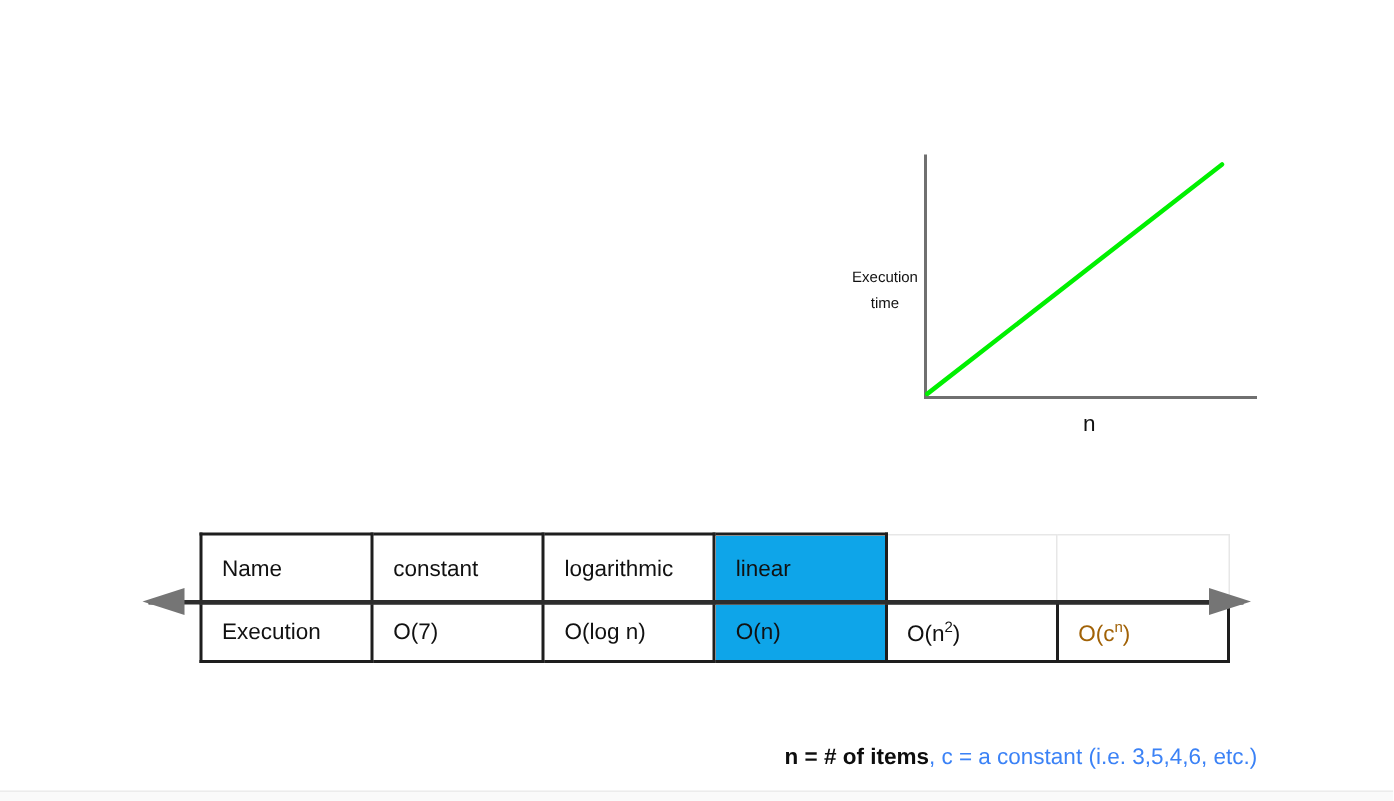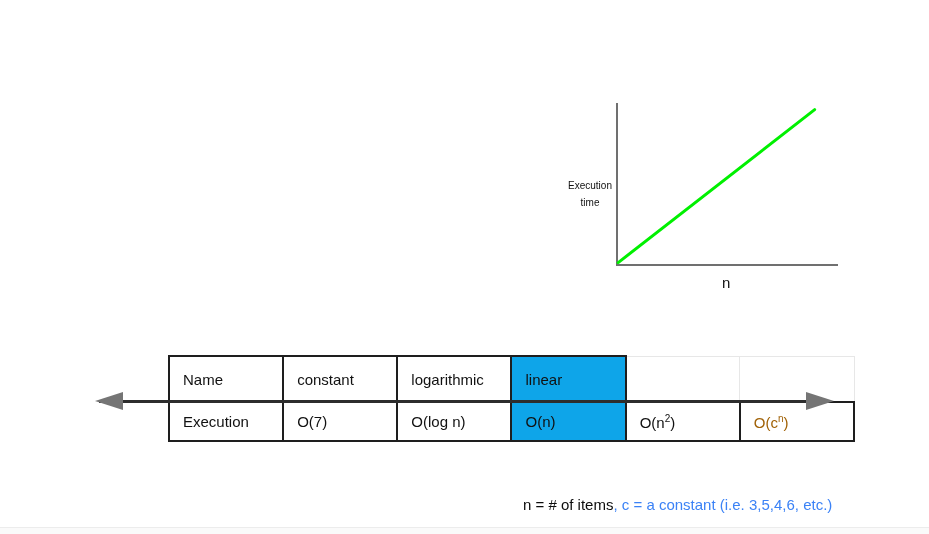--- a/index.html
+++ b/index.html
@@ -11,41 +11,41 @@
   .y-axis{left:616px;top:103px;width:2px;height:163px;}
   .x-axis{left:616px;top:264px;width:222px;height:2px;}
   .growth-line{position:absolute;left:617px;top:262px;width:252px;height:3px;
     background:#00f000;transform:rotate(-37.9deg);transform-origin:0 50%;border-radius:2px;}
   .y-axis-label{position:absolute;left:551px;top:177px;width:78px;text-align:center;
     font-size:10px;line-height:17px;white-space:pre-line;color:#111;}
   .x-axis-label{position:absolute;left:722px;top:274px;font-size:15px;color:#111;}
 
   
   .big-o-table{position:absolute;left:133px;top:355px;border-collapse:collapse;
-    table-layout:fixed;width:687px;margin-left:35px;}
+    table-layout:fixed;width:687px;}
   .big-o-table td{border:2px solid #1e1e1e;font-size:15px;padding:0 0 0 13px;
     vertical-align:middle;background:#ffffff;overflow:hidden;}
   .big-o-table tr.row-name td{height:44px;}
   .big-o-table tr.row-notation td{height:37px;}
   .big-o-table td.hl{background:#0ea5e9;}
   .big-o-table td.faded{border:1px solid #e7e7e7;}
   .big-o-table td.ghost-text{color:#a16207;}
   .big-o-table sup{font-size:10px;}
 
   
   .arrow-shaft{position:absolute;left:99px;top:400px;width:730px;height:3px;
     background:#2d2d2d;z-index:5;}
   .arrowhead{position:absolute;width:0;height:0;z-index:5;
     border-top:9px solid transparent;border-bottom:9px solid transparent;}
   .arrowhead.left{left:95px;top:392px;border-right:28px solid #757575;}
   .arrowhead.right{left:806px;top:392px;border-left:28px solid #757575;}
 
   
   .caption{position:absolute;left:523px;top:496px;font-size:15px;white-space:nowrap;}
-  .caption .strong{font-weight:normal;color:#0d0d0d;margin-top:42px;}
+  .caption .strong{font-weight:bold;color:#0d0d0d;margin-top:42px;}
   .caption .ghost{color:#3b82f6;}
 
   
   .slide-edge{position:absolute;left:0;top:527px;width:929px;height:7px;
     background:#fafafa;border-top:1px solid #ececec;}
 </style>
 </head>
 <body>
 
 <div class="canvas">

